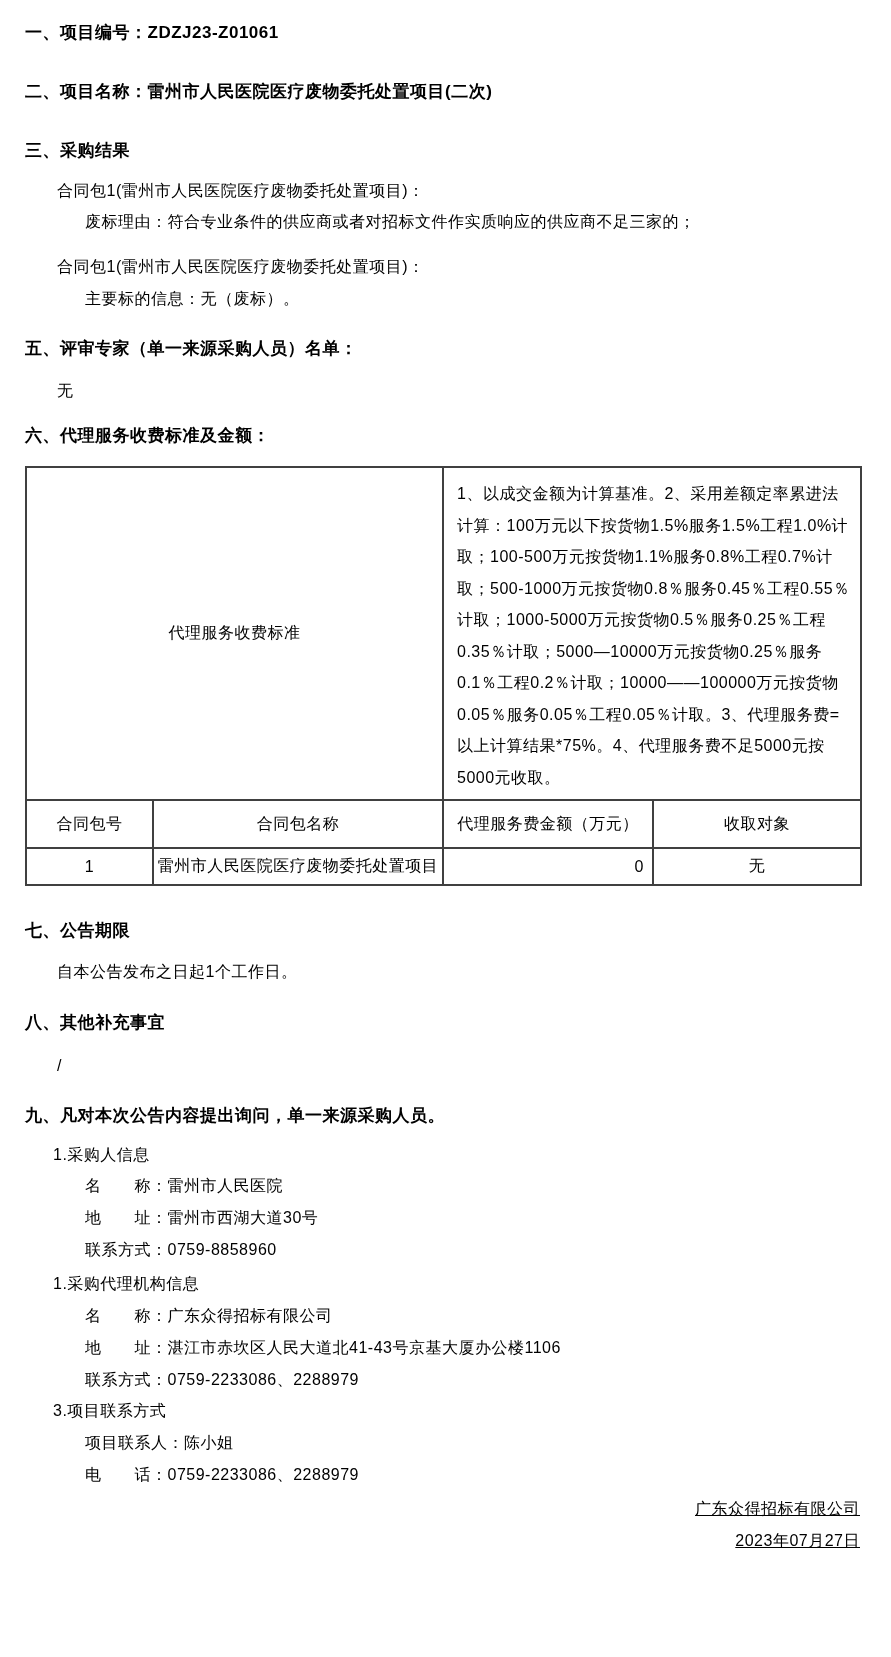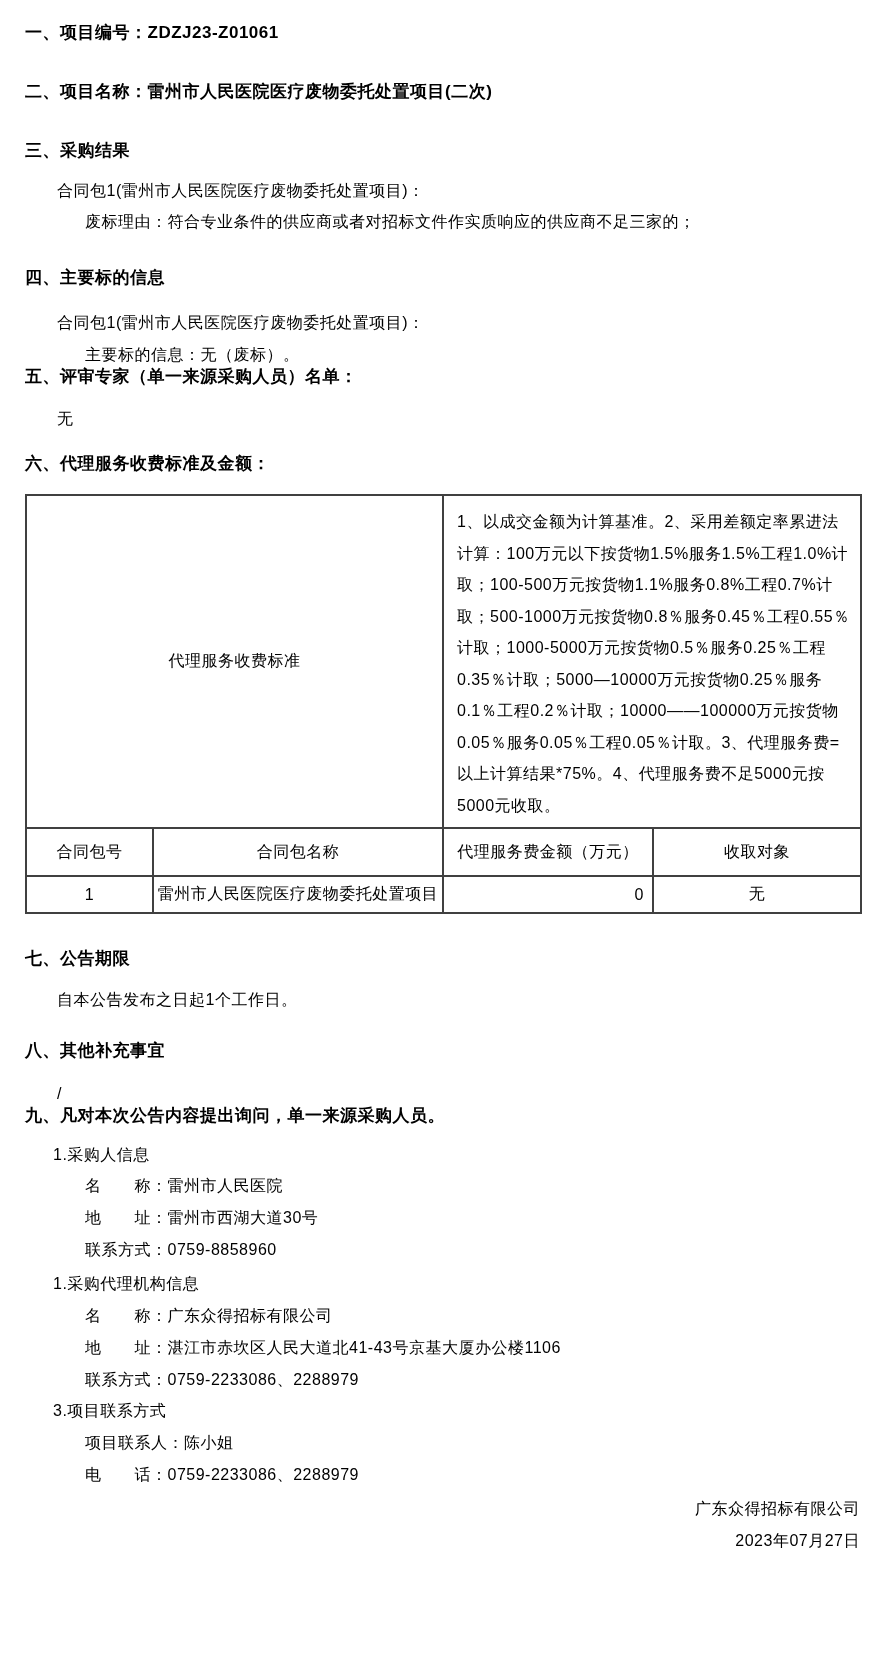--- a/index.html
+++ b/index.html
@@ -33,21 +33,21 @@
 
   .mt9  { margin-top: 9px; }
   .mt10 { margin-top: 10px; }
   .mt12 { margin-top: 12px; }
   .mt17 { margin-top: 17px; }
   .mt18 { margin-top: 18px; }
   .mt19 { margin-top: 19px; }
   .mt20 { margin-top: 20px; }
   .mt21 { margin-top: 21px; }
   .mt23 { margin-top: 23px; }
-  .mt28 { }
+  .mt28 { margin-top: 28px; }
   .mt29 { margin-top: 29px; }
   .mt34 { margin-top: 34px; }
   .mt37 { margin-top: 37px; }
 
   table.fee-table {
     border-collapse: collapse;
     width: 835px;
     margin-top: 19px;
     table-layout: fixed;
   }
@@ -80,36 +80,36 @@
   }
   .fee-table .data-cell.num {
     text-align: right;
     padding-right: 8px;
   }
   .footer-line {
     font-size: 16px;
     line-height: 22px;
     text-align: right;
     letter-spacing: 0.5px;
+    text-decoration: underline;
   }
 </style>
 </head>
 <body>
 
 <div class="page">
 
   <div class="heading">一、项目编号：ZDZJ23-Z01061</div>
 
   <div class="heading mt37">二、项目名称：雷州市人民医院医疗废物委托处置项目(二次)</div>
 
   <div class="heading mt37">三、采购结果</div>
   <div class="body-line ind1 mt18">合同包1(雷州市人民医院医疗废物委托处置项目)：</div>
   <div class="body-line ind2 mt9">废标理由：符合专业条件的供应商或者对招标文件作实质响应的供应商不足三家的；</div>
 
-  <div class="heading mt34">四、主要标的信息</div>
   <div class="body-line ind1 mt23">合同包1(雷州市人民医院医疗废物委托处置项目)：</div>
   <div class="body-line ind2 mt10">主要标的信息：无（废标）。</div>
 
   <div class="heading mt28">五、评审专家（单一来源采购人员）名单：</div>
   <div class="body-line ind1 mt20">无</div>
 
   <div class="heading mt23">六、代理服务收费标准及金额：</div>
 
   <table class="fee-table">
     <colgroup>

